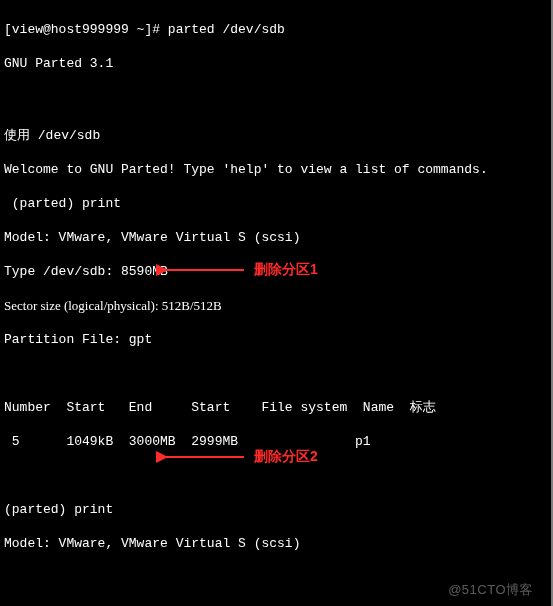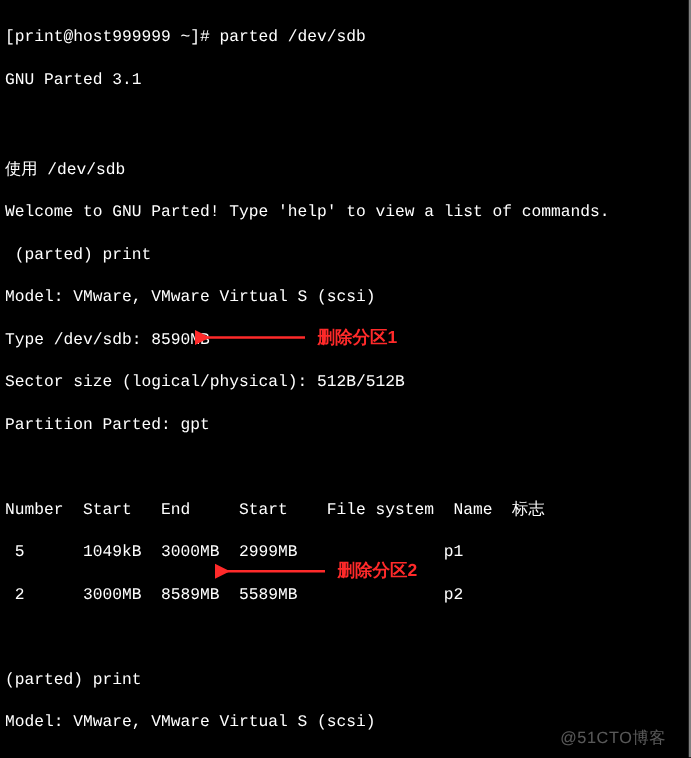--- a/index.html
+++ b/index.html
@@ -47,33 +47,32 @@
     top:0;
     width:2px;
     height:606px;
     background:#808080;
   }
 </style>
 </head>
 <body>
 
 <div class="terminal">
-<span class="line" style="display: block;">[print@host999999 ~]# parted /dev/sdb</span>
+<span class="line" style="display: block;">[view@host999999 ~]# parted /dev/sdb</span>
 <span class="line" style="display: block;">GNU Parted 3.1</span>
 <span class="line" style="display: block; margin-top: 38px;">使用 /dev/sdb</span>
 <span class="line" style="display: block;">Welcome to GNU Parted! Type 'help' to view a list of commands.</span>
 <span class="line" style="display: block;"> (parted) print</span>
 <span class="line" style="display: block;">Model: VMware, VMware Virtual S (scsi)</span>
 <span class="line" style="display: block;">Type /dev/sdb: 8590MB</span>
-<span class="line" style="display: block;">Sector size (logical/physical): 512B/512B</span>
-<span class="line" style="display: block;">Partition Parted: gpt</span>
+<span class="line" style="display: block; font-family: Liberation Serif, serif;">Sector size (logical/physical): 512B/512B</span>
+<span class="line" style="display: block;">Partition File: gpt</span>
 <span class="line" style="display: block;"> </span>
 <span class="line" style="display: block;">Number  Start   End     Start    File system  Name  标志</span>
 <span class="line" style="display: block;"> 5      1049kB  3000MB  2999MB               p1</span>
-<span class="line" style="display: block;"> 2      3000MB  8589MB  5589MB               p2</span>
 <span class="line" style="display: block;"> </span>
 <span class="line" style="display: block;">(parted) print</span>
 <span class="line" style="display: block;">Model: VMware, VMware Virtual S (scsi)</span>
 
 
 
 
 
 
 
@@ -94,21 +93,21 @@
     <defs>
       <marker id="ah1" markerWidth="8" markerHeight="8" refX="2" refY="4" orient="auto">
         <path d="M8,0 L0,4 L8,8 Z" fill="#ff2a2a"></path>
       </marker>
     </defs>
     <line x1="88" y1="8" x2="8" y2="8" stroke="#ff2a2a" stroke-width="2" marker-end="url(#ah1)"></line>
   </svg>
   <span class="annot-label">删除分区1</span>
 </div>
 
-<div class="annot" style="left:110px; top:448px;margin-left:16px;">
+<div class="annot" style="left:110px; top:448px;">
   <svg width="90" height="16">
     <defs>
       <marker id="ah2" markerWidth="8" markerHeight="8" refX="2" refY="4" orient="auto">
         <path d="M8,0 L0,4 L8,8 Z" fill="#ff2a2a"></path>
       </marker>
     </defs>
     <line x1="88" y1="8" x2="8" y2="8" stroke="#ff2a2a" stroke-width="2" marker-end="url(#ah2)"></line>
   </svg>
   <span class="annot-label">删除分区2</span>
 </div>

